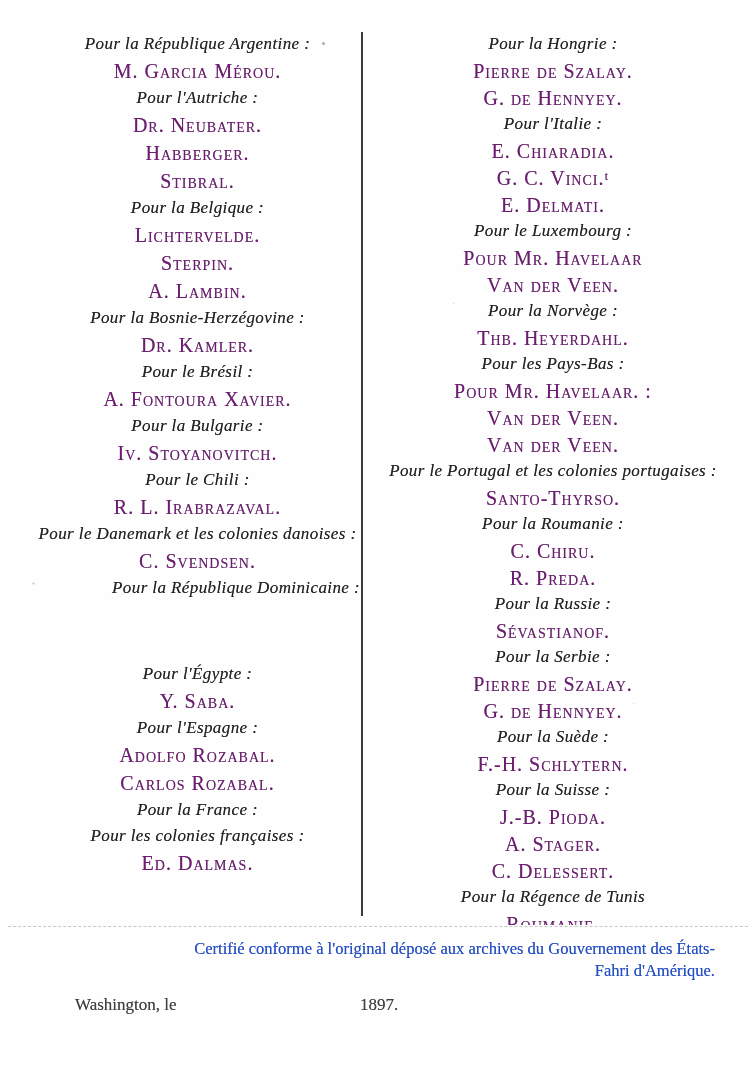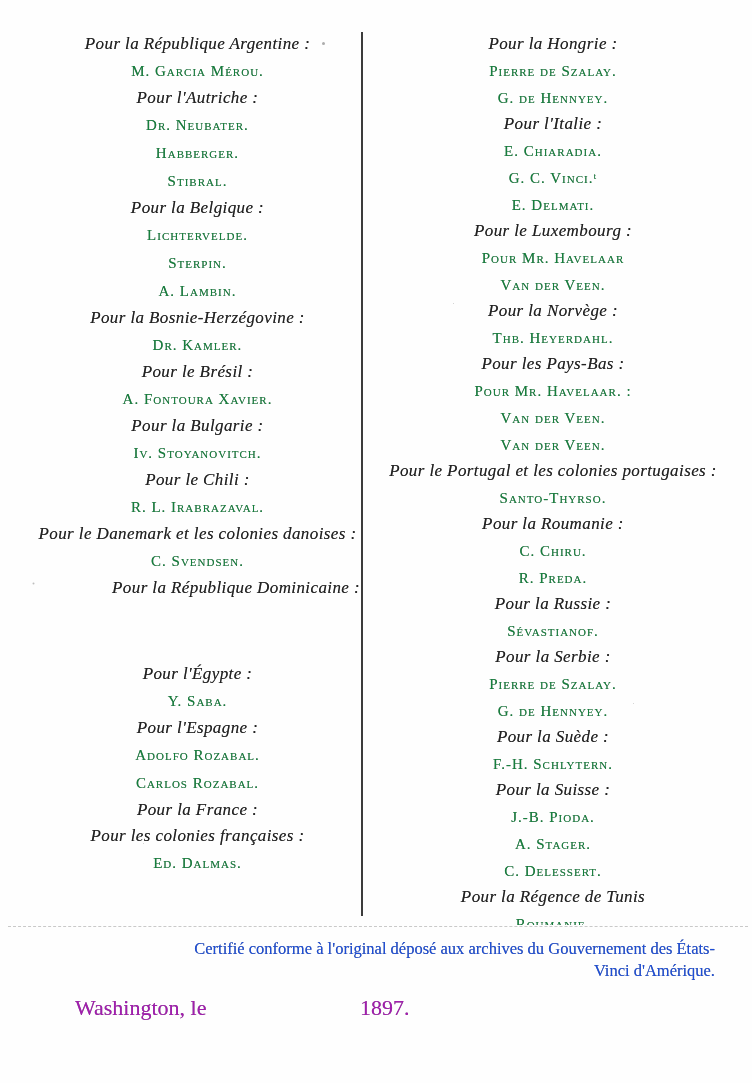--- a/index.html
+++ b/index.html
@@ -47,24 +47,24 @@
     font-size: 17px;
     line-height: 20px;
     margin: 6px 0 3px 0;
     letter-spacing: 0.4px;
     color: #222;
     text-shadow: 0 0 0.5px rgba(20,20,20,0.55);
   }
   .column.right .heading { margin: 6px 0 2px 0; }
   .name {
     font-variant: small-caps;
-    font-size: 15px;
+    font-size: 20px;
     line-height: 21px;
     letter-spacing: 1px;
-    color: #15803d;
+    color: #701a75;
     text-shadow: 0 0 0.5px rgba(20,20,20,0.5);
     margin-top: 7px;
   }
   .column.right .name { line-height: 20px; }
   .fold-line {
     position: absolute;
     top: 926px;
     left: 8px;
     width: 740px;
     border-top: 1px dashed #bdbdbd;
@@ -81,22 +81,22 @@
     color: #1d4ed8;
     text-shadow: 0 0 0.5px rgba(20,20,20,0.5);
   }
   .footer-cert .indent { padding-left: 16px; }
   .footer-dateline {
     position: absolute;
     top: 995px;
     left: 0;
     width: 752px;
     height: 24px;
-    font-size: 22px;
-    color: #a21caf;
+    font-size: 17px;
+    color: #404040;
     text-shadow: 0 0 0.5px rgba(20,20,20,0.5);
   }
   .footer-dateline .place { position: absolute; left: 75px; }
   .footer-dateline .year  { position: absolute; left: 360px; }
   
   .speck {
     position: absolute;
     width: 3px; height: 3px;
     background: #6a6a6a;
     border-radius: 50%;
@@ -239,21 +239,21 @@
         </div>
       </div>
   </div>
 
   <div class="divider"></div>
 
   <div class="fold-line"></div>
 
   <div class="footer-cert">
     <div class="indent">Certifié conforme à l'original déposé aux archives du Gouvernement des États-</div>
-    <div>Vinci d'Amérique.</div>
+    <div>Fahri d'Amérique.</div>
   </div>
 
   <div class="footer-dateline">
     <span class="place">Washington, le</span>
     <span class="year">1897.</span>
   </div>
 
 </div>
 
 </body></html>

